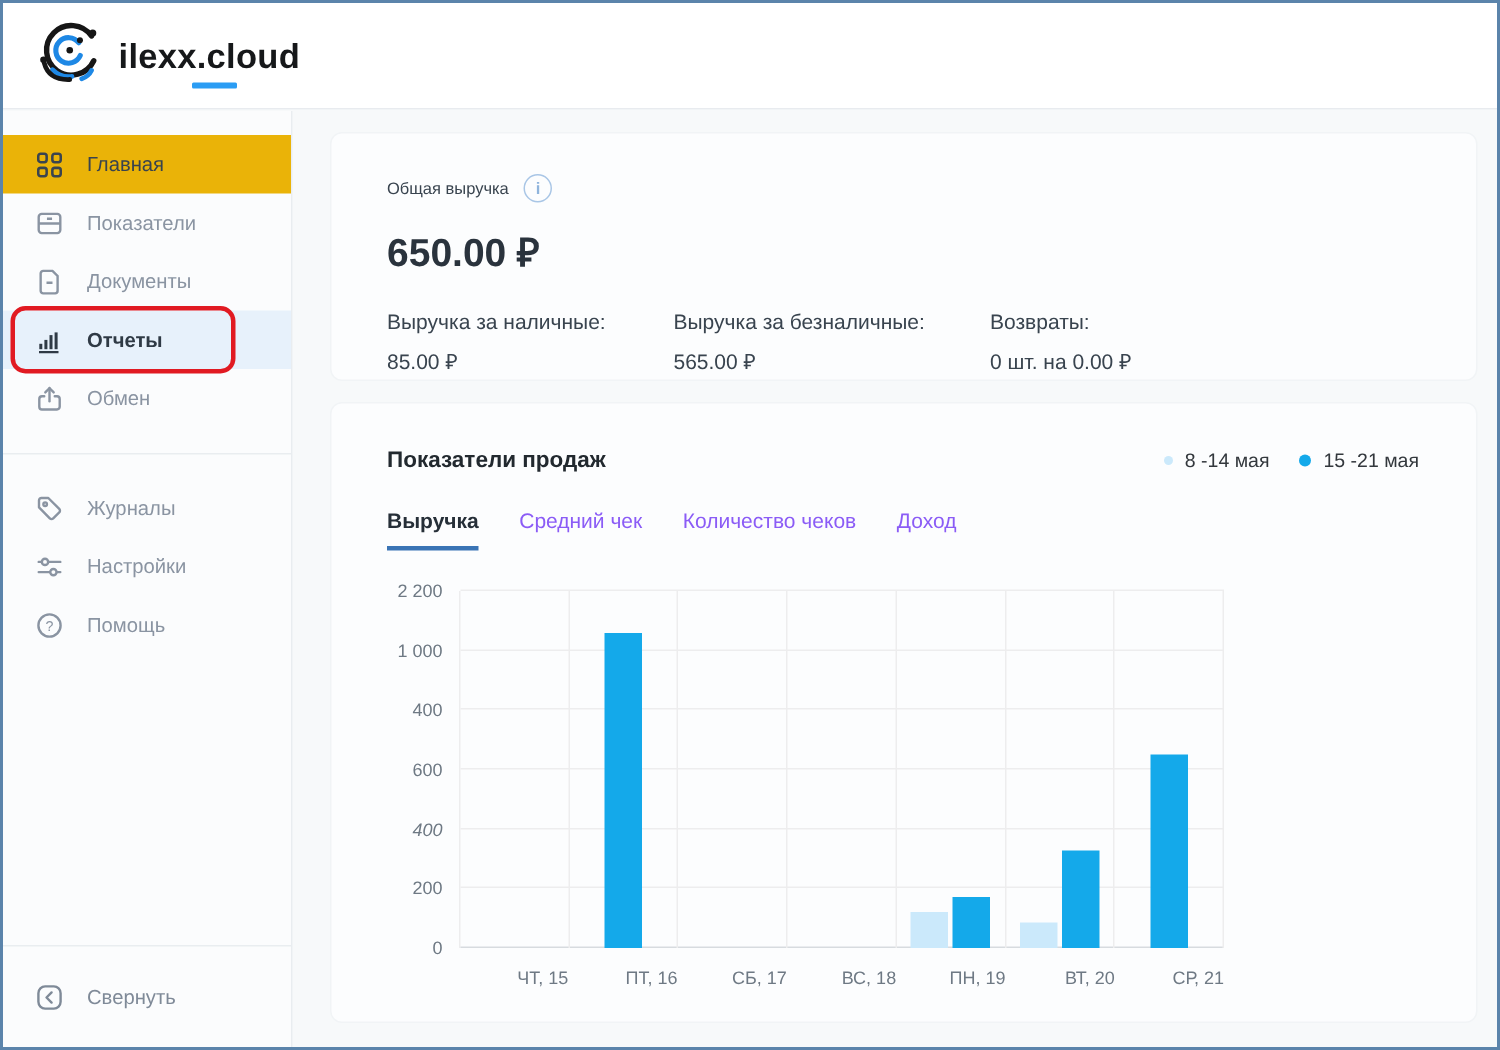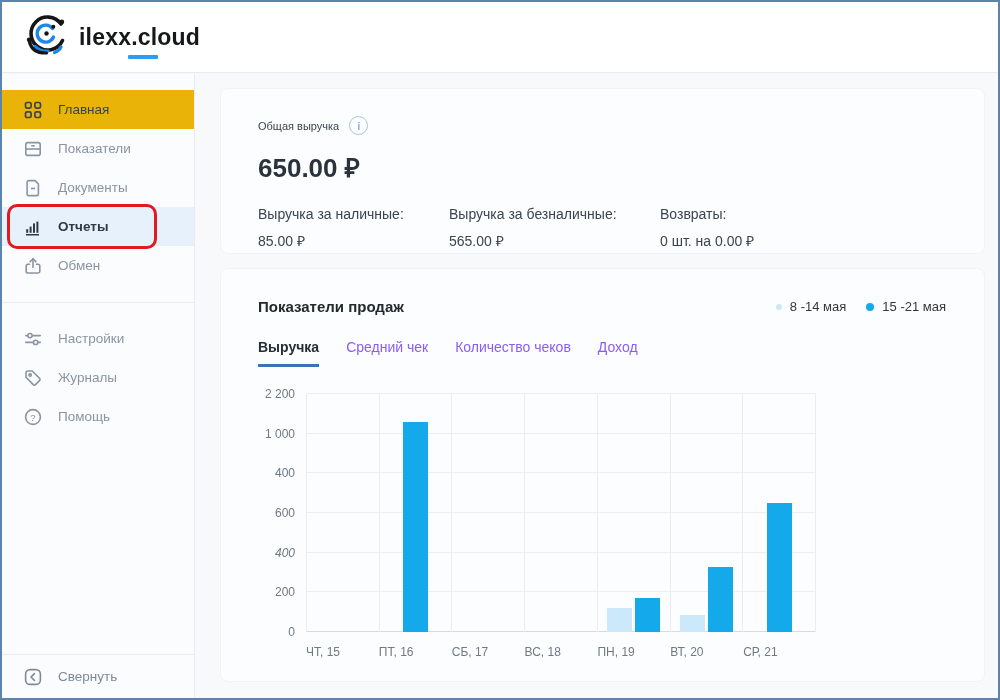--- a/index.html
+++ b/index.html
@@ -16,21 +16,21 @@
 
   
   .sidebar { position:absolute; top:72px; left:0; bottom:0; width:193px; background:#fbfcfd; border-right:1px solid #e9edf0; display:flex; flex-direction:column; padding-top:16px; z-index:2; }
   .menu-item { height:39px; display:flex; align-items:center; gap:15px; padding-left:21px; font-size:13.5px; color:#8a94a2; cursor:pointer; position:relative; }
   .menu-item svg { flex:0 0 auto; }
   .menu-item.active-home { background:#eab308; color:#39434e; }
   .menu-item.active-reports { background:#e7f1fb; color:#2f3a45; font-weight:700; }
   .annotation-box { position:absolute; left:5px; right:37px; top:-3px; bottom:-3px; border:3px solid #e11a22; border-radius:10px; pointer-events:none; }
   .side-divider { height:1px; background:#e9edf0; margin:17px 0 16px 0; }
   .side-spacer { flex:1; }
-  .collapse-row { height:44px; display:flex; align-items:center; gap:15px; padding-left:21px; font-size:13.5px; color:#7f8a98; cursor:pointer; border-top:1px solid #e9edf0; margin-top:14px; }
+  .collapse-row { height:68px; display:flex; align-items:center; gap:15px; padding-left:21px; font-size:13.5px; color:#7f8a98; cursor:pointer; border-top:1px solid #e9edf0; margin-top:14px; }
 
   
   .main { position:absolute; left:194px; top:72px; right:0; bottom:0; padding:14px 13px 0 24px; }
   .card { background:#fcfdfe; border:1px solid #f1f4f6; border-radius:8px; }
 
   
   .revenue-card { height:166px; padding:27px 0 0 37px; margin-bottom:14px; }
   .revenue-title-row { display:flex; align-items:center; gap:10px; }
   .revenue-title { font-size:11px; color:#39444f; }
   .info-icon { width:19px; height:19px; border:1.5px solid #a9c6e6; border-radius:50%; color:#8fb4dc; font-size:11px; display:flex; align-items:center; justify-content:center; font-weight:700; cursor:pointer; }
@@ -61,21 +61,21 @@
   .ylab { position:absolute; right:11px; font-size:12px; color:#6e7984; white-space:nowrap; }
   .plot-wrap { width:510px; }
   .plot { position:relative; width:510px; height:238px; border-left:1px solid #ededee; }
   .hline { position:absolute; left:0; right:0; height:1px; background:#ededee; }
   .hline.axis { background:#d7dbdf; }
   .cols { position:absolute; top:0; left:0; right:0; bottom:0; display:flex; }
   .col { flex:1; border-right:1px solid #ededee; position:relative; }
   .bargroup { position:absolute; left:0; right:0; bottom:0; display:flex; justify-content:center; align-items:flex-end; gap:3px; }
   .bar { width:25px; }
   .x-axis { display:flex; width:510px; margin-top:13px; }
-  .xlab { flex:1; text-align:left; font-size:12px; color:#6e7984; }
+  .xlab { flex:1; text-align:right; font-size:12px; color:#6e7984; }
 </style>
 </head>
 <body>
 
 <div class="page">
 
   <header class="header">
     <svg width="48" height="48" viewBox="0 0 48 48">
       <path d="M39 11 A16.5 16.5 0 1 0 40.5 27.5" stroke="#161616" stroke-width="3.6" fill="none" stroke-linecap="round"></path>
       <circle cx="39.8" cy="9" r="2.4" fill="#161616"></circle>
@@ -139,35 +139,35 @@
         <path d="M7.2 5.6 L10 2.8 L12.8 5.6"></path>
         <line x1="10" y1="2.8" x2="10" y2="11.5"></line>
         <path d="M6.5 8.2 H5 a1.8 1.8 0 0 0 -1.8 1.8 v5.2 a1.8 1.8 0 0 0 1.8 1.8 h10 a1.8 1.8 0 0 0 1.8 -1.8 v-5.2 a1.8 1.8 0 0 0 -1.8 -1.8 h-1.5"></path>
       </svg>
       <span>Обмен</span>
     </div>
 
     <div class="side-divider"></div>
 
     <div class="menu-item">
+      <svg width="20" height="20" viewBox="0 0 20 20" fill="none" stroke="#8a94a2" stroke-width="1.6" stroke-linejoin="round">
+        <path d="M3 9.2 V4.6 A1.6 1.6 0 0 1 4.6 3 h4.6 l7.3 7.3 a1.6 1.6 0 0 1 0 2.3 l-4 4 a1.6 1.6 0 0 1 -2.3 0 z"></path>
+        <circle cx="7.1" cy="7.1" r="1.2"></circle>
+      </svg>
+      <span>Журналы</span>
+    </div>
+
+    <div class="menu-item">
       <svg width="20" height="20" viewBox="0 0 20 20" fill="none" stroke="#8a94a2" stroke-width="1.6" stroke-linecap="round">
         <line x1="2.8" y1="6.6" x2="17.2" y2="6.6"></line>
           <circle cx="7" cy="6.6" r="2.1" fill="#fbfcfd"></circle>
         <line x1="2.8" y1="13.4" x2="17.2" y2="13.4"></line>
           <circle cx="12.6" cy="13.4" r="2.1" fill="#fbfcfd"></circle>
       </svg>
       <span>Настройки</span>
-    </div>
-
-    <div class="menu-item">
-      <svg width="20" height="20" viewBox="0 0 20 20" fill="none" stroke="#8a94a2" stroke-width="1.6" stroke-linejoin="round">
-        <path d="M3 9.2 V4.6 A1.6 1.6 0 0 1 4.6 3 h4.6 l7.3 7.3 a1.6 1.6 0 0 1 0 2.3 l-4 4 a1.6 1.6 0 0 1 -2.3 0 z"></path>
-        <circle cx="7.1" cy="7.1" r="1.2"></circle>
-      </svg>
-      <span>Журналы</span>
     </div>
 
     <div class="menu-item">
       <svg width="20" height="20" viewBox="0 0 20 20" fill="none" stroke="#8a94a2" stroke-width="1.6">
         <circle cx="10" cy="10" r="7.4"></circle>
         <text x="10" y="13.6" text-anchor="middle" font-size="9.5" fill="#8a94a2" stroke="none" font-family="Liberation Sans, sans-serif">?</text>
       </svg>
       <span>Помощь</span>
     </div>
 

